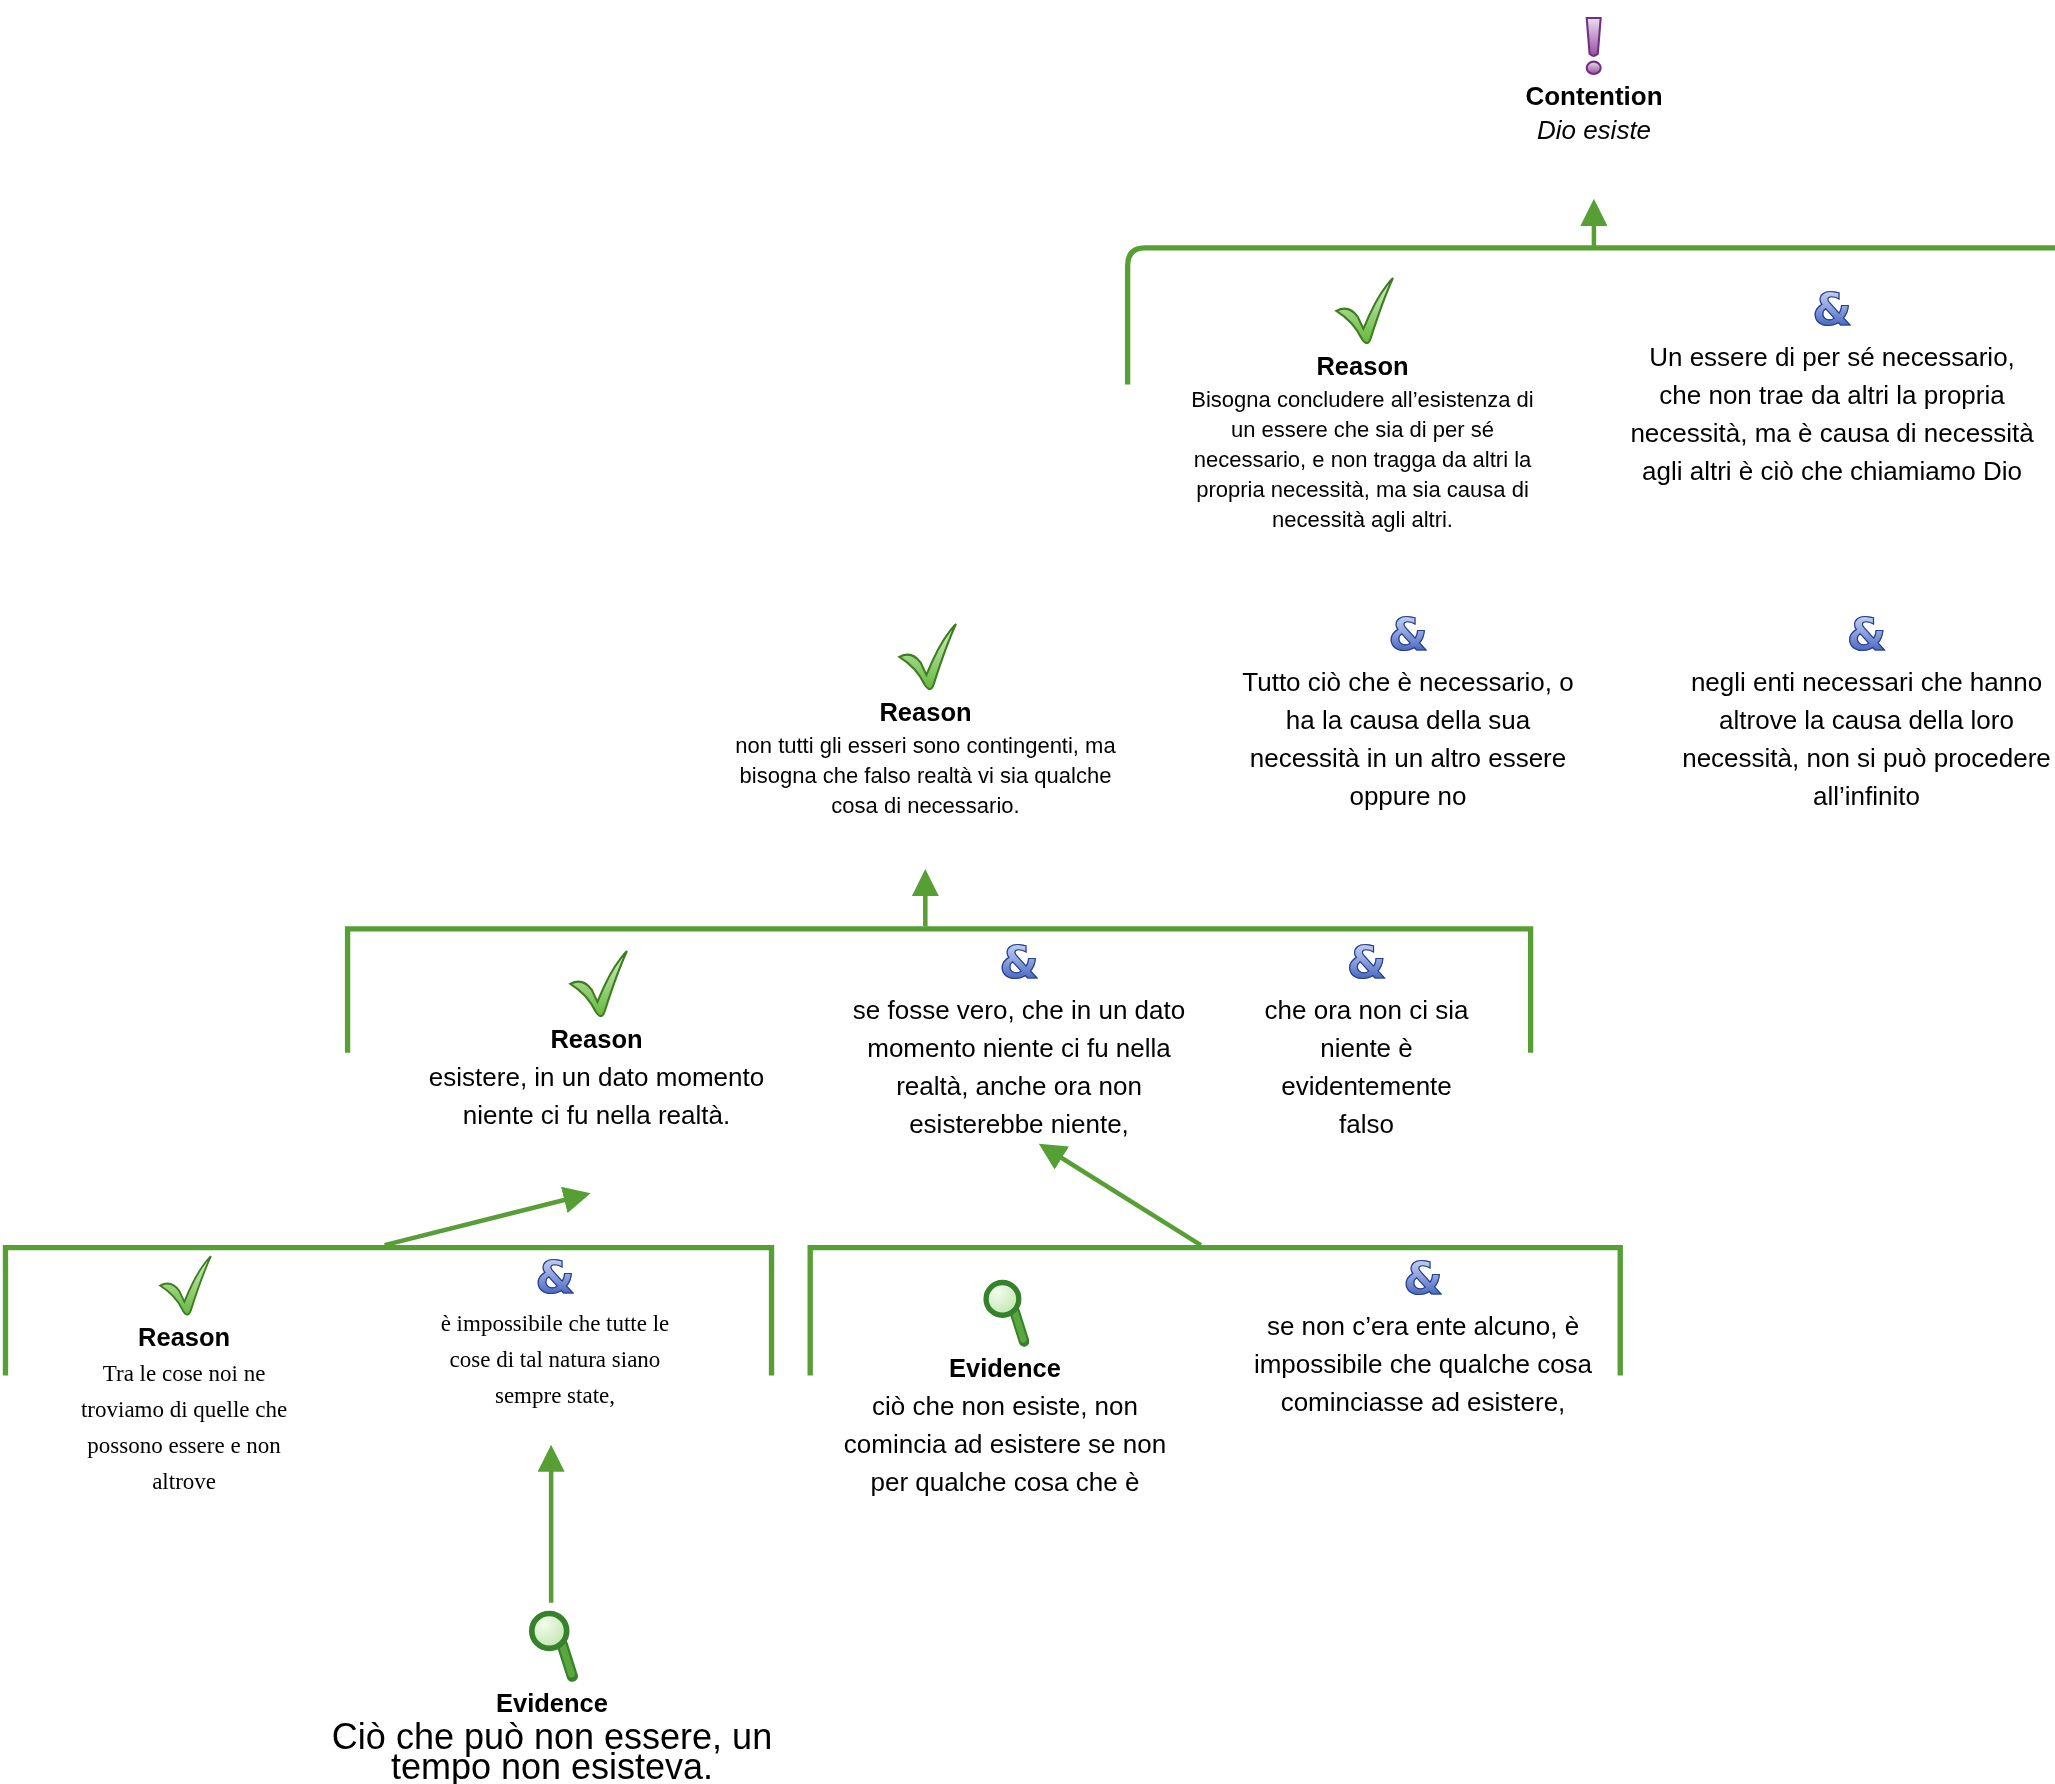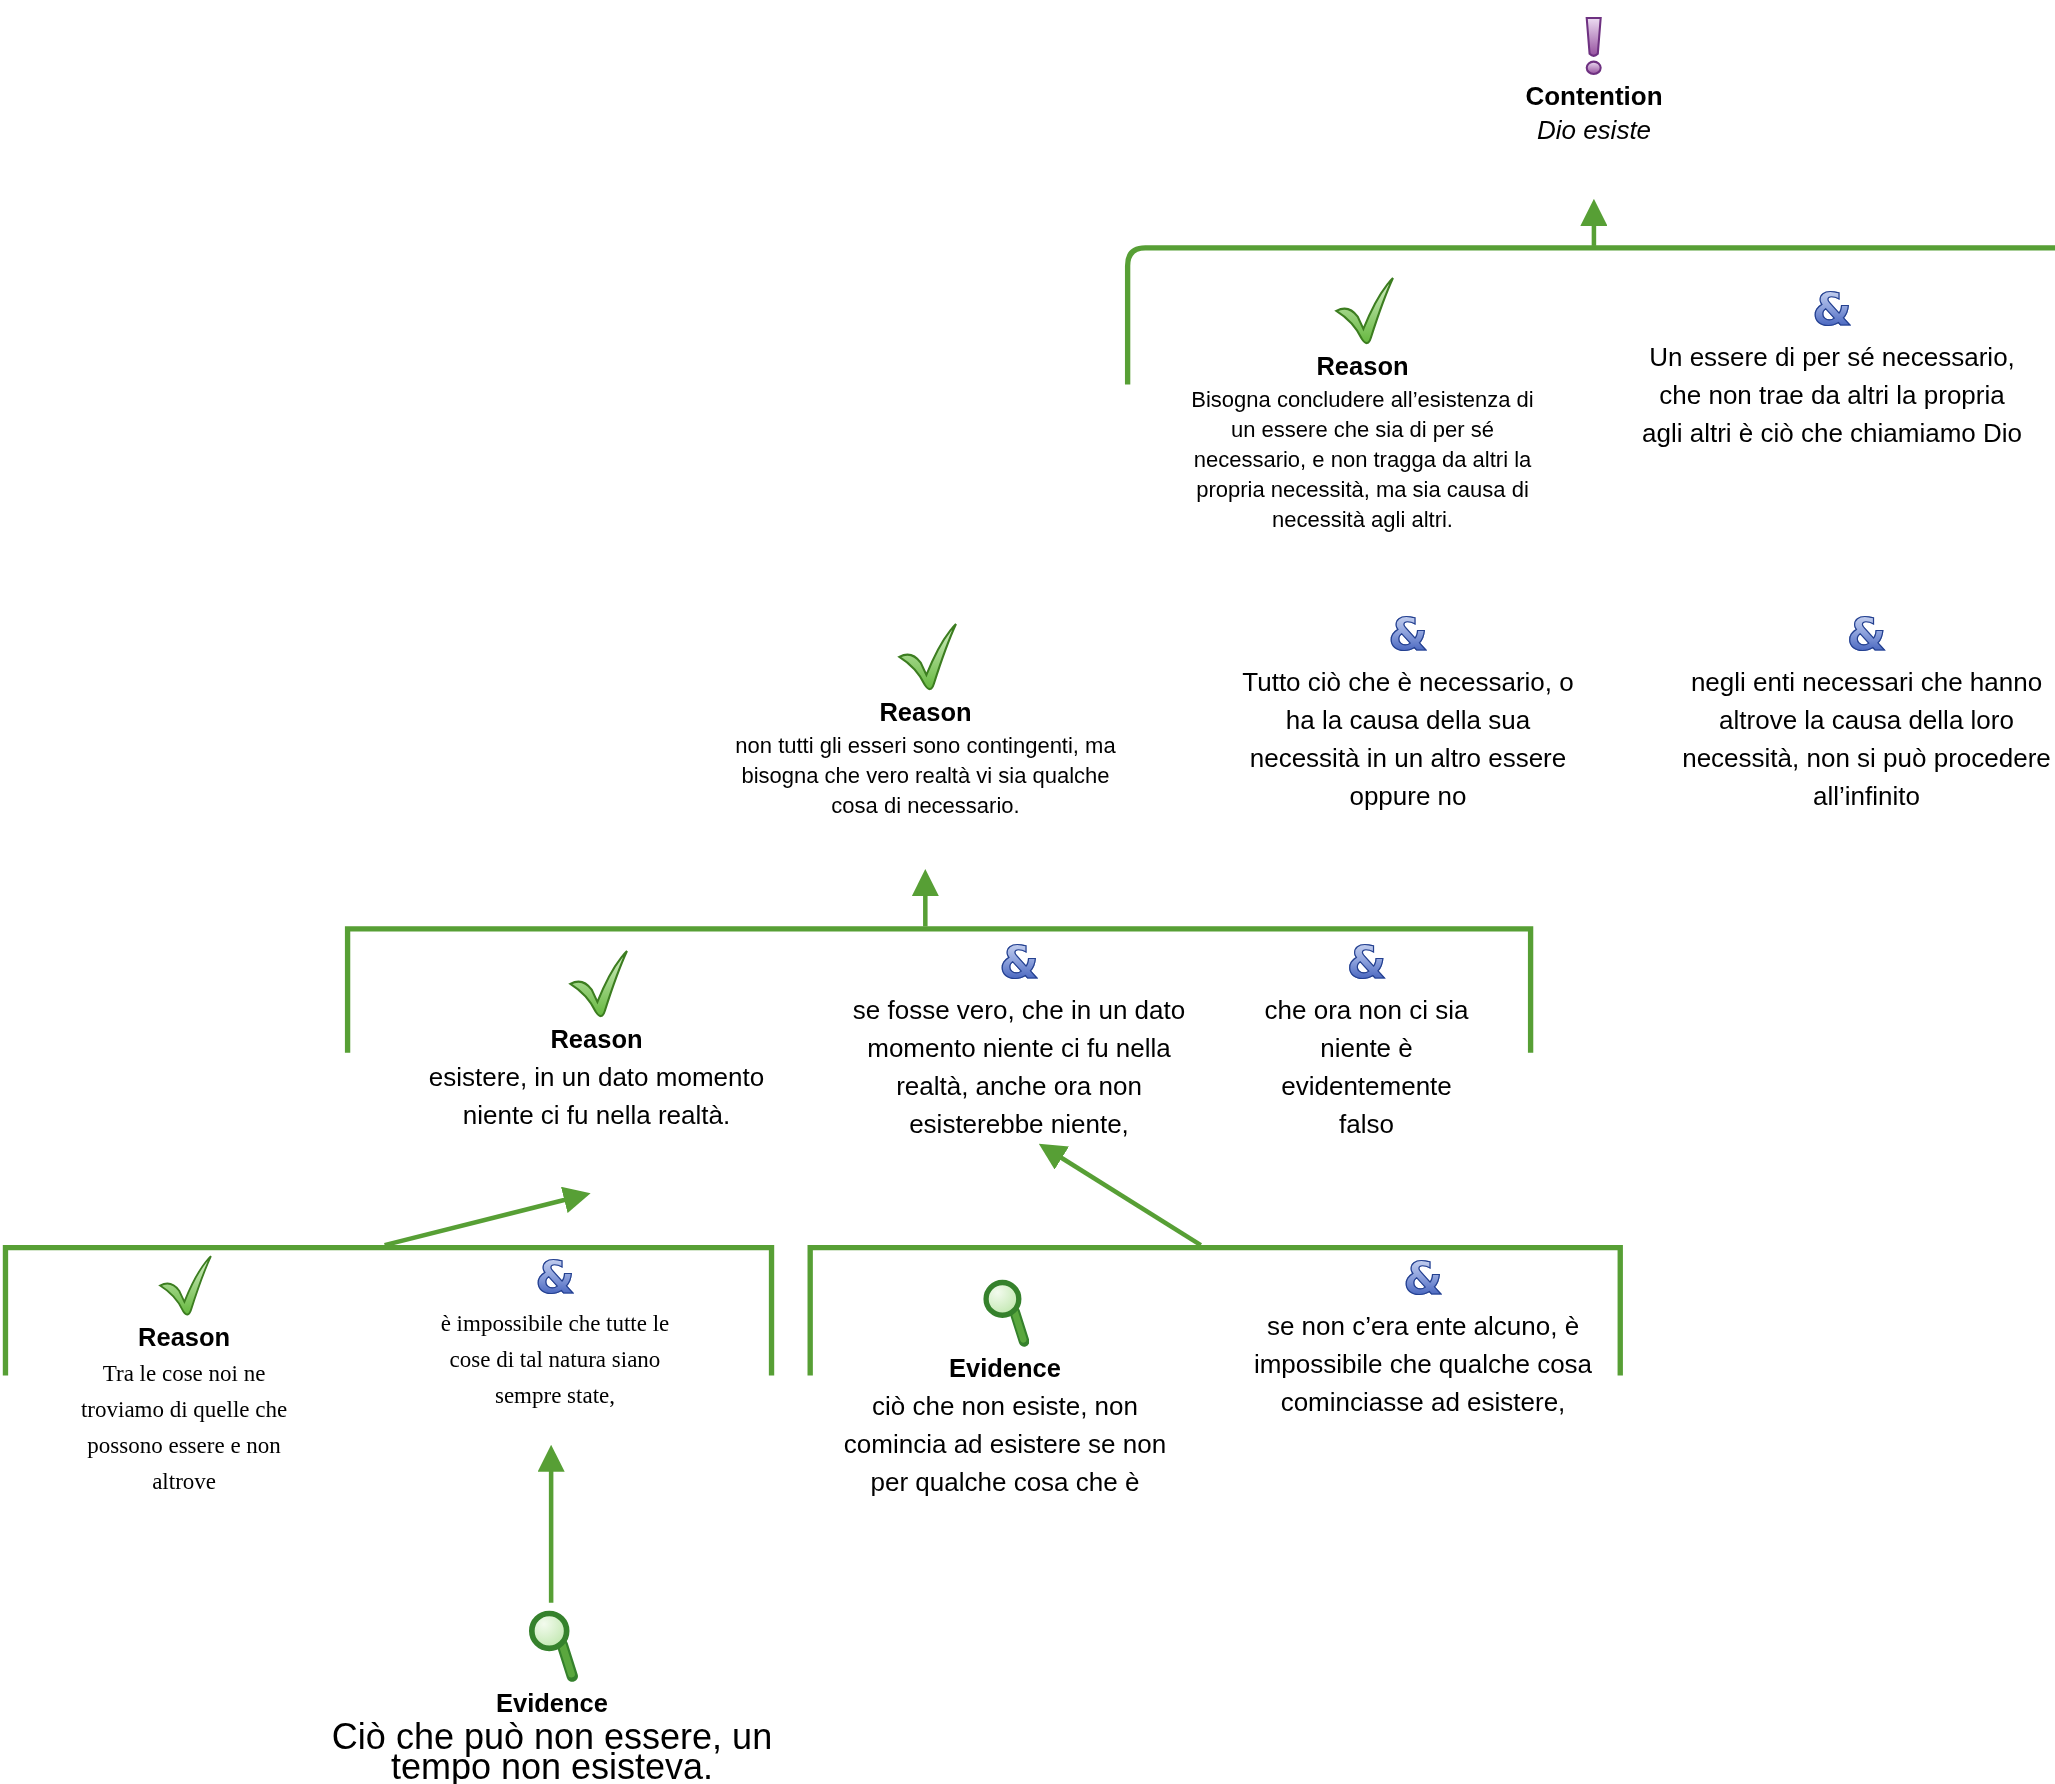--- a/index.html
+++ b/index.html
@@ -83,30 +83,31 @@
     <div class="line">un essere che sia di per sé</div>
     <div class="line">necessario, e non tragga da altri la</div>
     <div class="line">propria necessità, ma sia causa di</div>
     <div class="line">necessità agli altri.</div>
   </div>
 
   <div class="node f64" style="left:1606px;top:288px;width:452px">
     <div class="icon amp amp-gap">&amp;</div>
     <div class="line">Un essere di per sé necessario,</div>
     <div class="line">che non  trae da altri la propria</div>
+    <div class="line">necessità, ma è causa di necessità</div>
     <div class="line">agli altri è ciò che chiamiamo Dio</div>
   </div>
 
   <div class="node f54" style="left:695px;top:615px;width:461px">
     <svg class="icon" width="62" height="78" viewBox="0 0 150 190">
       <path d="M10 102 Q40 86 62 116 L76 146 Q104 76 134 38 Q142 28 148 22 Q124 74 94 168 Q86 192 72 170 Q52 128 10 102 Z" fill="url(#gcheck)" stroke="#3c7d20" stroke-width="5"></path>
     </svg>
     <div class="label">Reason</div>
     <div class="line">non tutti gli esseri sono contingenti, ma</div>
-    <div class="line">bisogna che vero realtà vi sia qualche</div>
+    <div class="line">bisogna che falso realtà vi sia qualche</div>
     <div class="line">cosa di necessario.</div>
   </div>
 
   <div class="node f64" style="left:1231px;top:613px;width:354px">
     <div class="icon amp amp-gap">&amp;</div>
     <div class="line">Tutto ciò che è necessario, o</div>
     <div class="line">ha la causa della sua</div>
     <div class="line">necessità in un altro essere</div>
     <div class="line">oppure no</div>
   </div>

